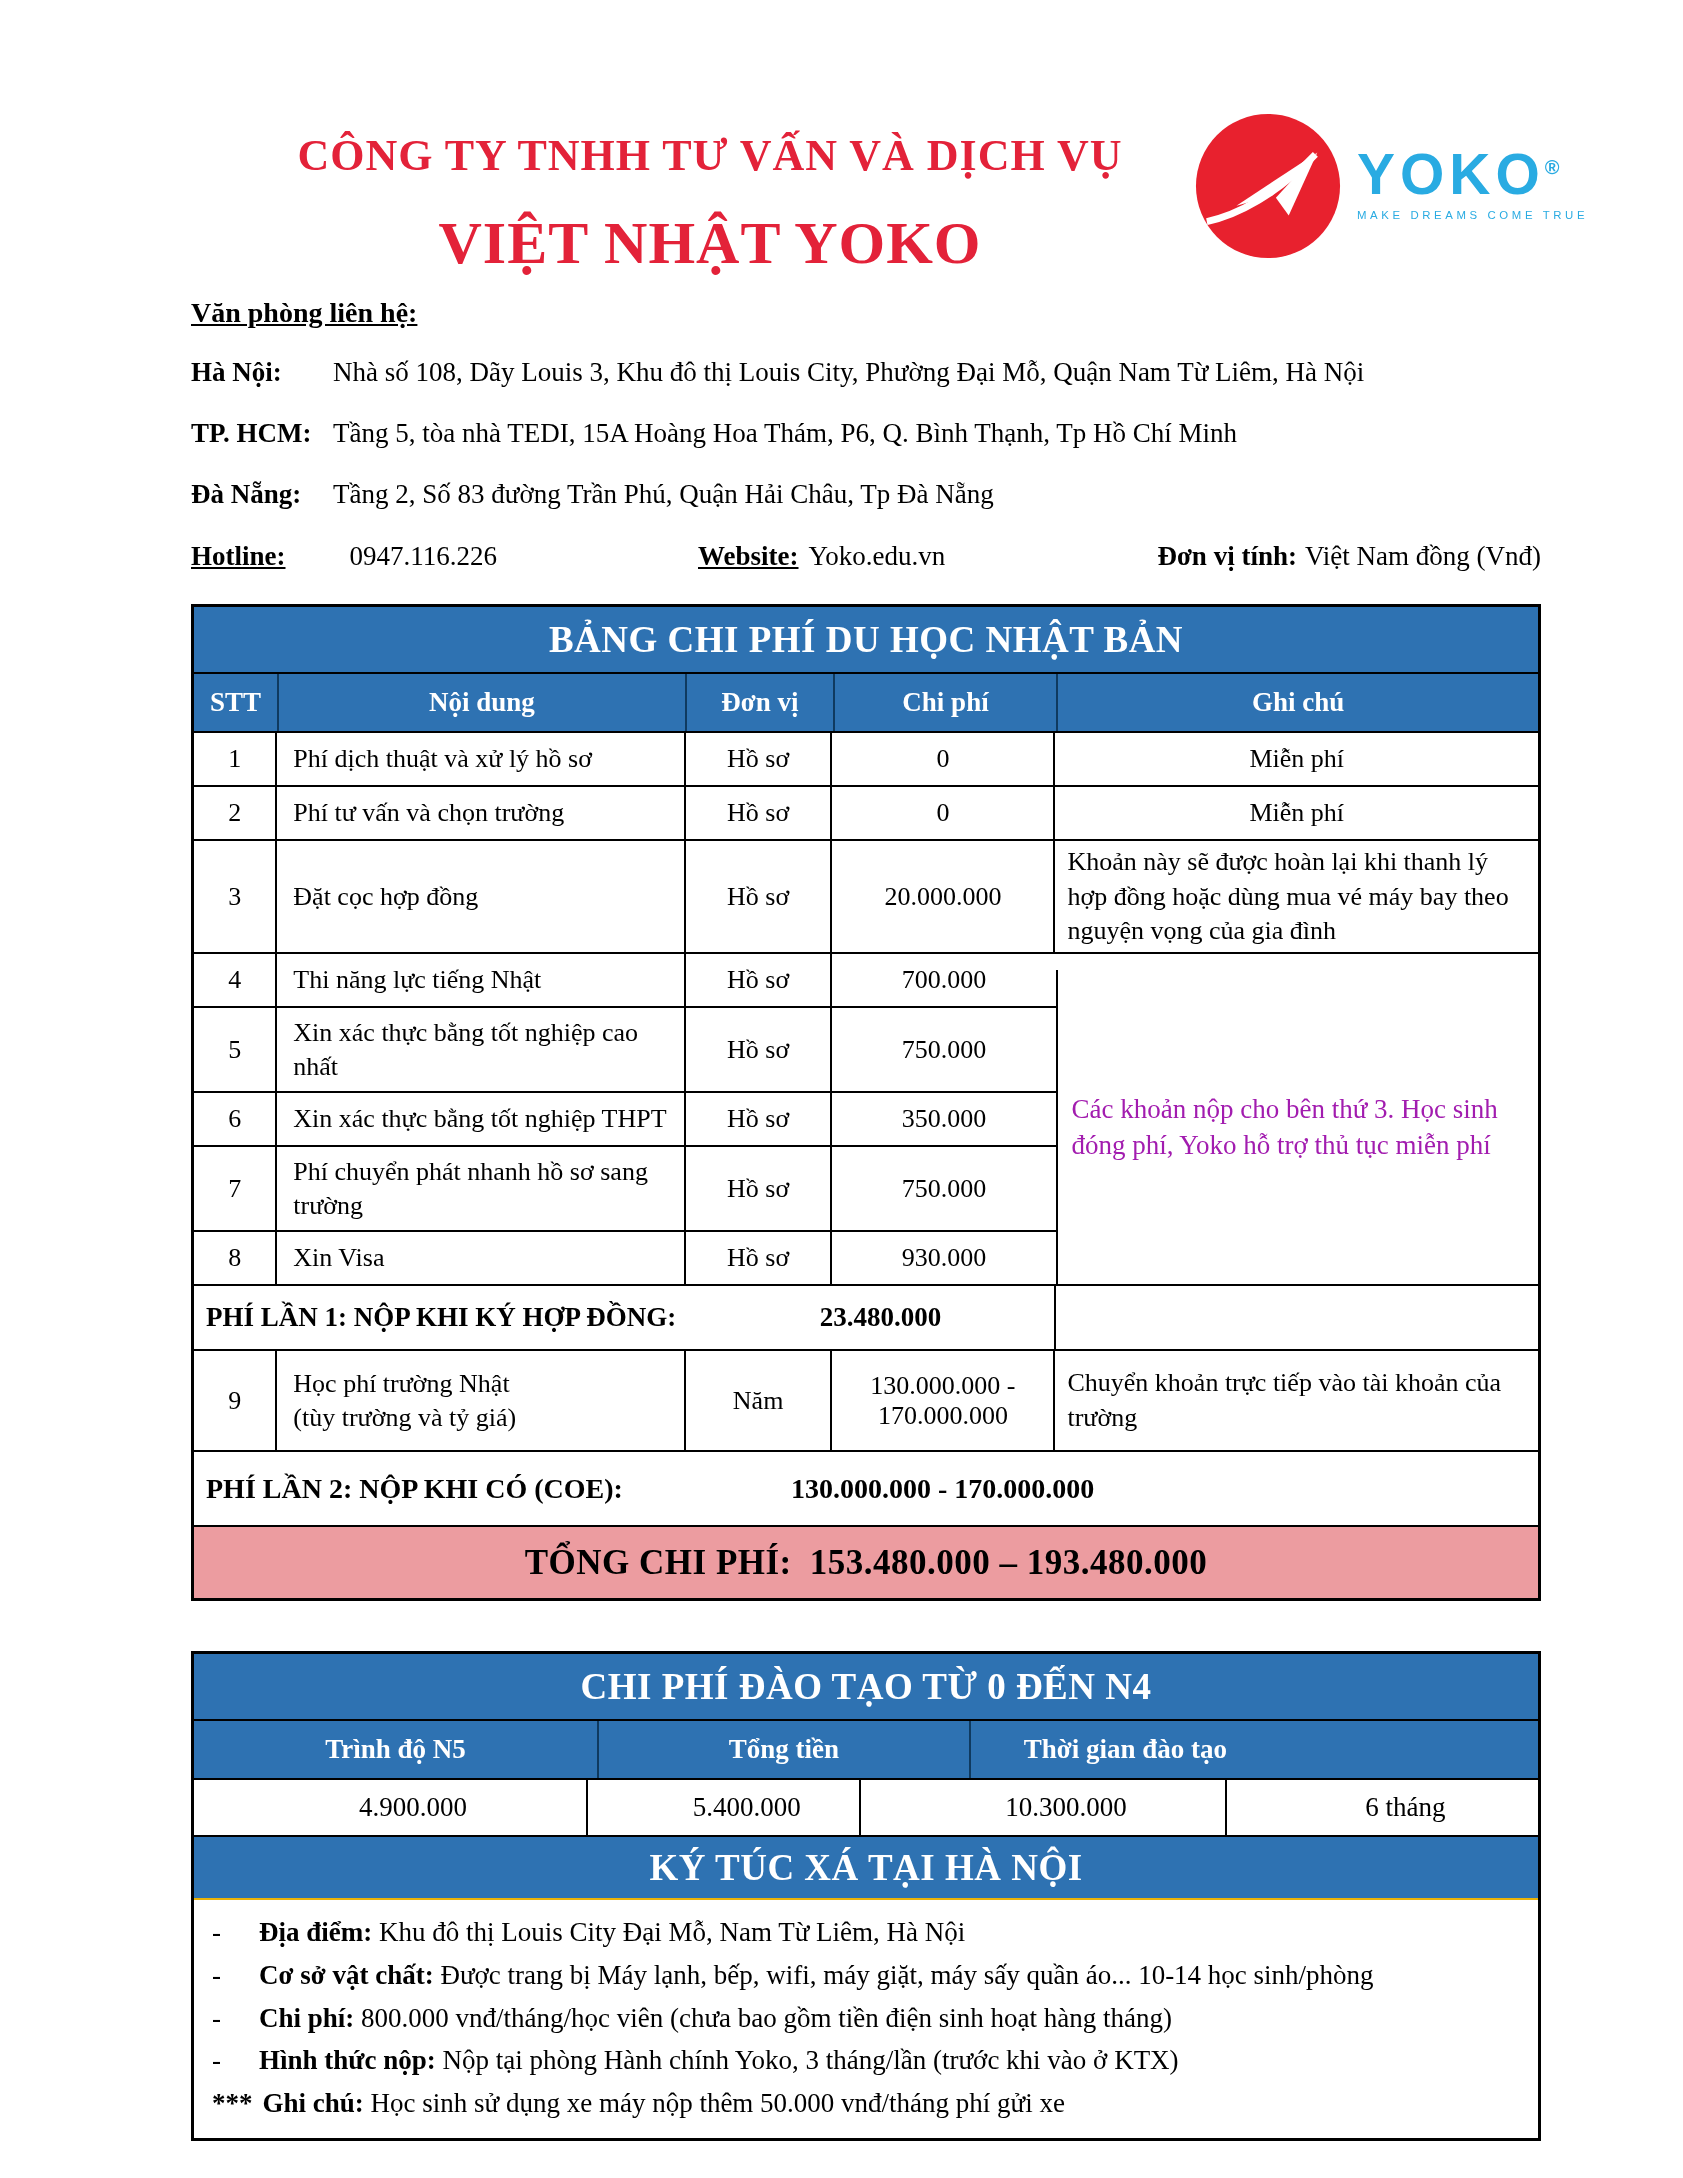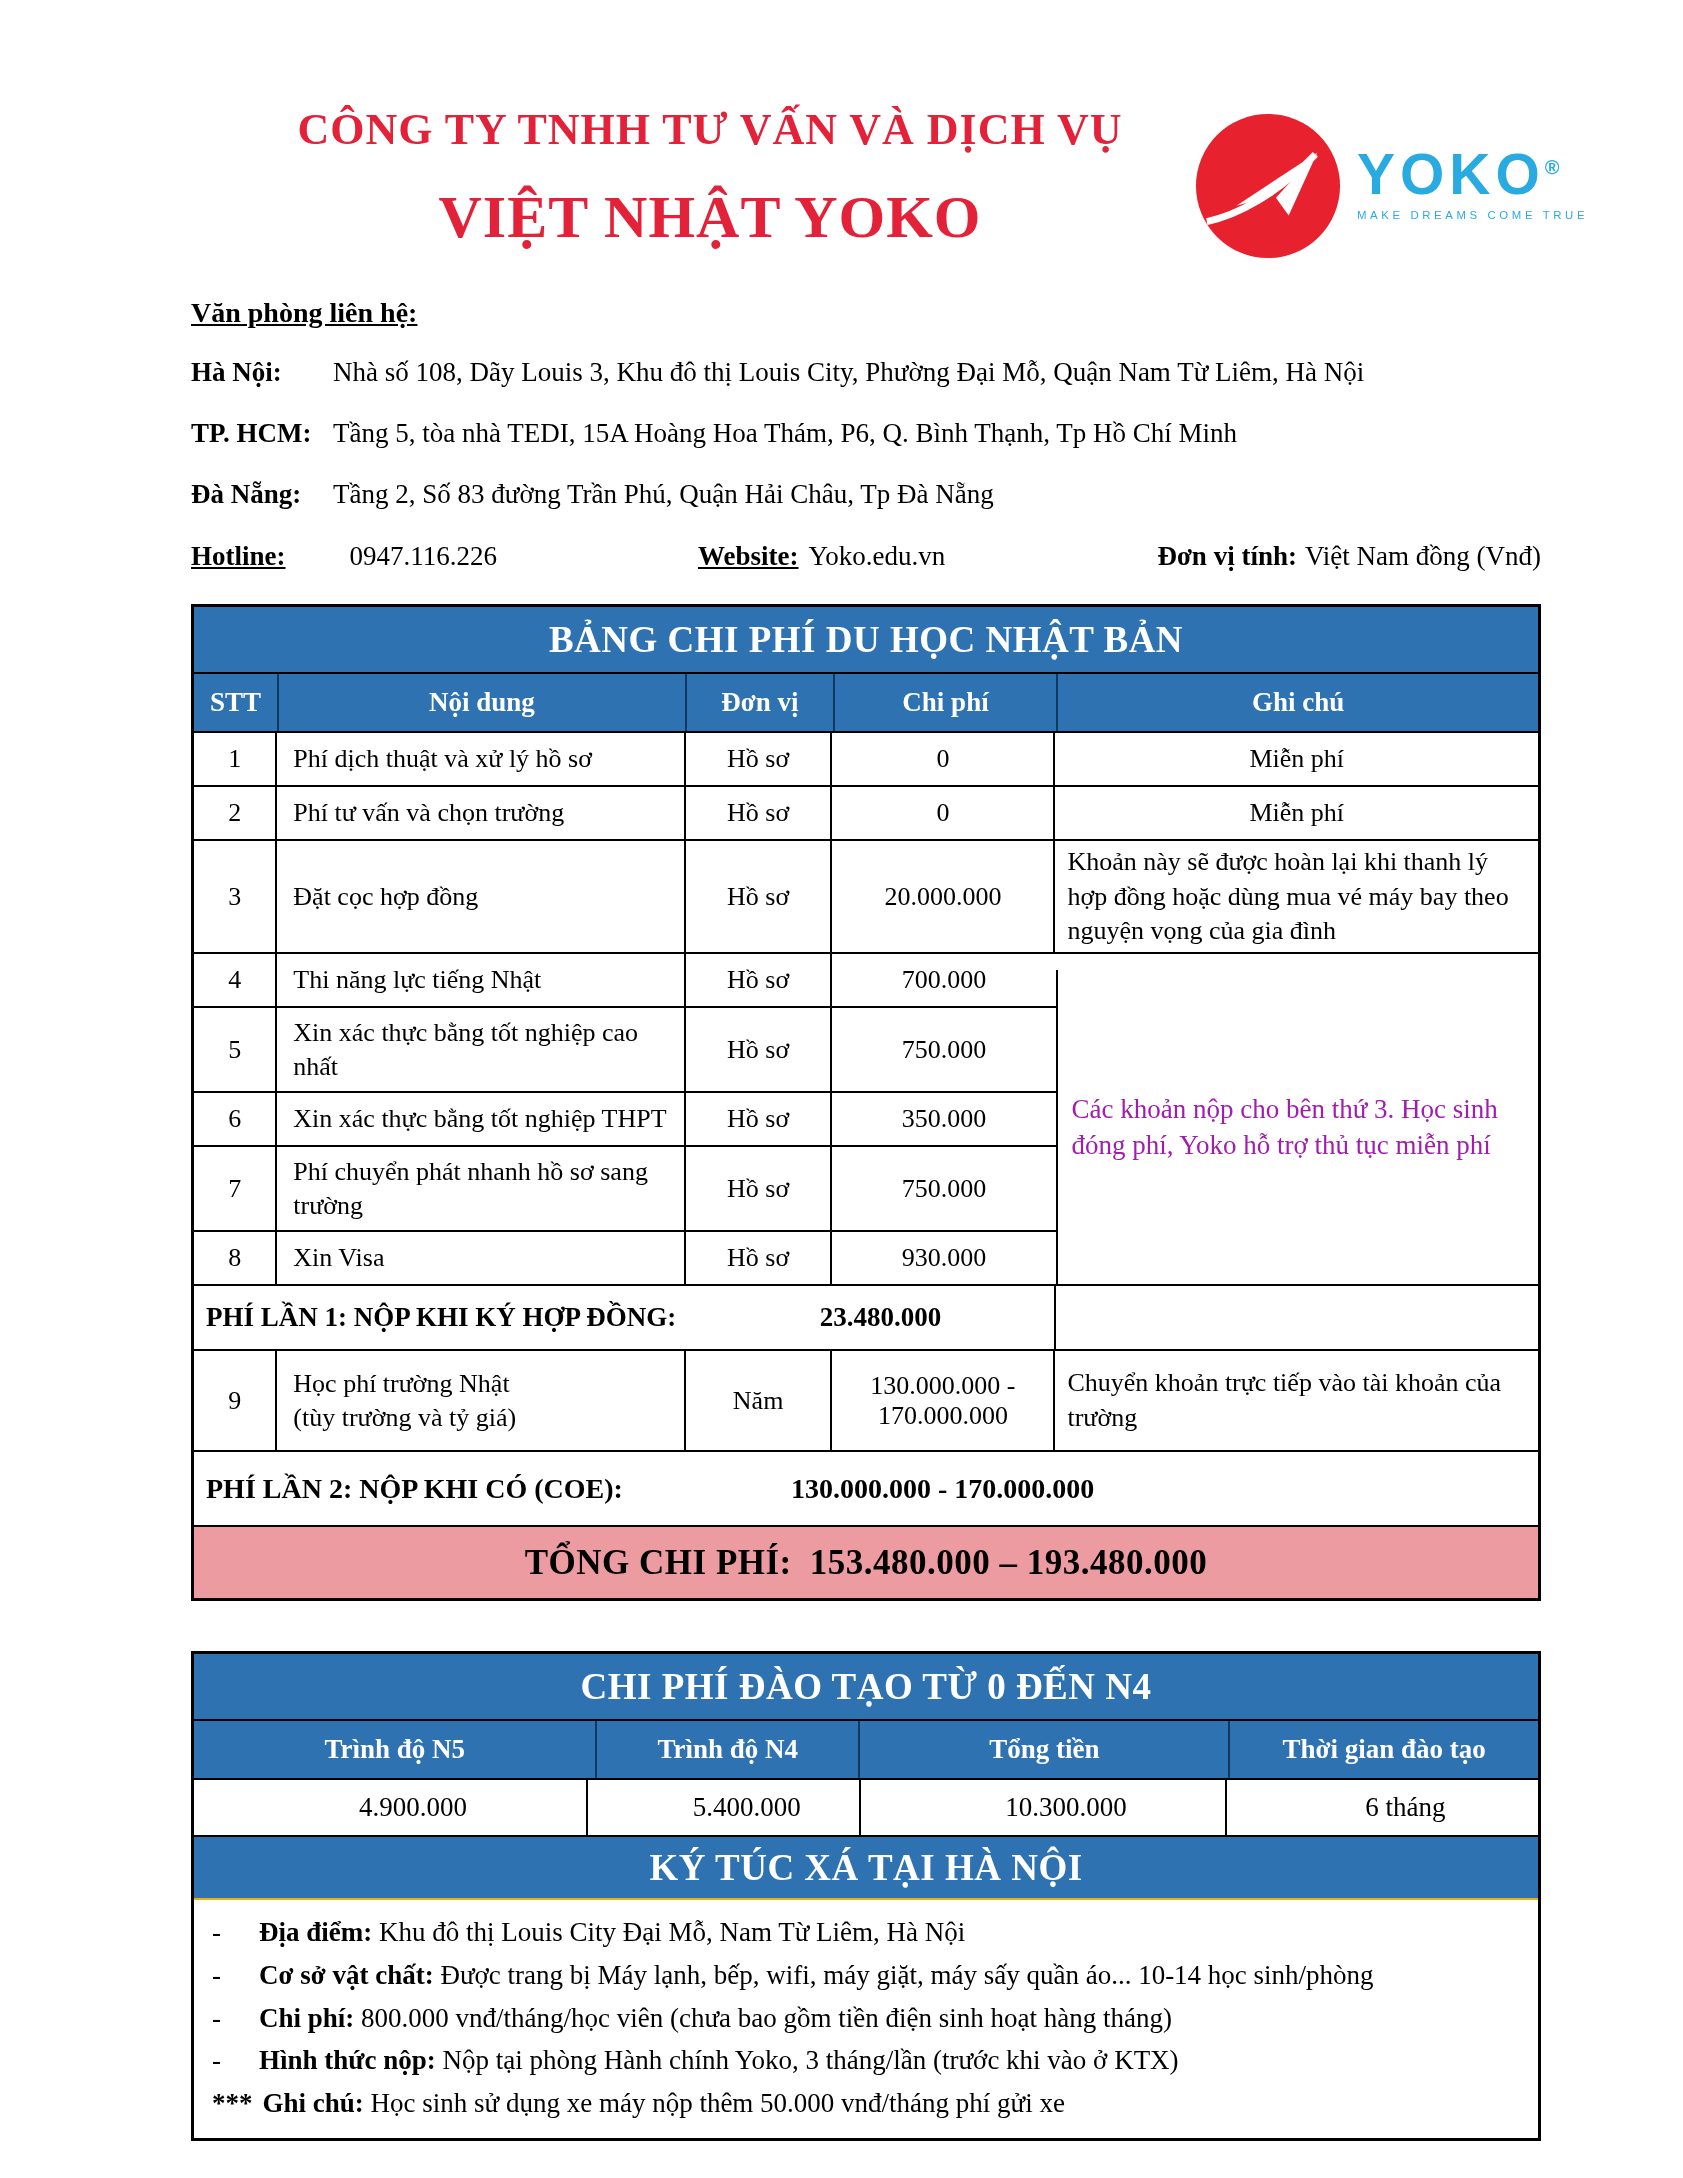--- a/index.html
+++ b/index.html
@@ -6,21 +6,21 @@
   .page{
     position:relative;
     width:1683px;height:2178px;
     background:#ffffff;
     font-family:"Liberation Serif", serif;
     color:#000;
     overflow:hidden;
   }
   
   .hdr{position:relative;height:289px;}
-  .title-block{position:absolute;left:188px;top:104px;width:1044px;text-align:center;color:#E32239;font-weight:bold;}
+  .title-block{position:absolute;left:188px;top:130px;width:1044px;text-align:center;color:#E32239;font-weight:bold;}
   .title-line1{font-size:44px;letter-spacing:1px;}
   .title-line2{font-size:60px;margin-top:28px;letter-spacing:1px;}
   .logo{position:absolute;left:1193px;top:111px;display:flex;align-items:center;}
   .logo-right{margin-left:14px;margin-top:-6px;}
   .logo-word{font-family:"Liberation Sans",sans-serif;font-weight:bold;font-size:57px;color:#29ABE2;letter-spacing:5px;line-height:1;}
   .logo-reg{font-size:20px;vertical-align:super;letter-spacing:0;}
   .logo-tagline{font-family:"Liberation Sans",sans-serif;font-size:11.4px;color:#29ABE2;letter-spacing:3.6px;margin-top:6px;white-space:nowrap;}
   
   .contact{margin:0 142px 0 191px;}
   .c-head{font-size:28px;font-weight:bold;text-decoration:underline;margin-top:8px;}
@@ -237,21 +237,20 @@
       <span>TỔNG CHI PHÍ:</span>
       <span class="gap"></span>
       <span>153.480.000 – 193.480.000</span>
     </div>
   </div>
 
   <div class="t2">
     <div class="t-title">CHI PHÍ ĐÀO TẠO TỪ 0 ĐẾN N4</div>
     <div class="t2-cols">
       <div class="tw1">Trình độ N5</div>
-      <div class="tw2">Trình độ N4</div>
       <div class="tw3">Tổng tiền</div>
       <div class="tw4">Thời gian đào tạo</div>
     </div>
     <div class="t2-row">
       <div class="tw1">4.900.000</div>
       <div class="tw2">5.400.000</div>
       <div class="tw3">10.300.000</div>
       <div class="tw4">6 tháng</div>
     </div>
 

